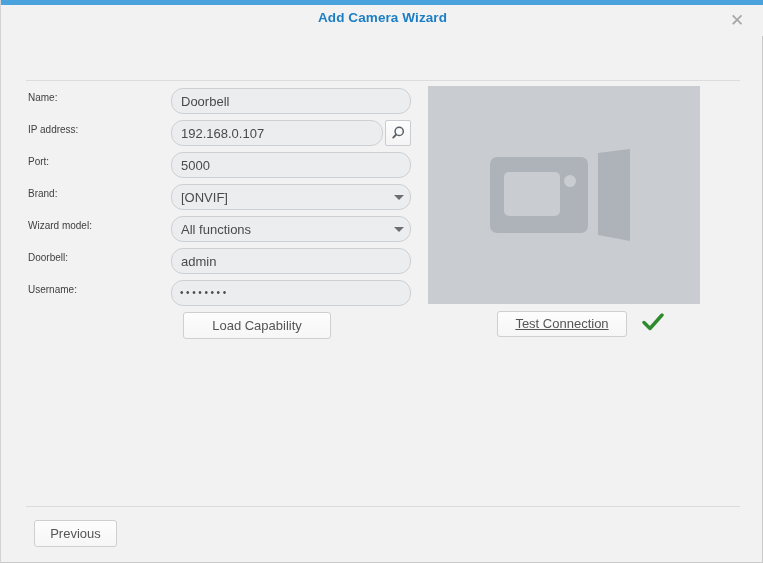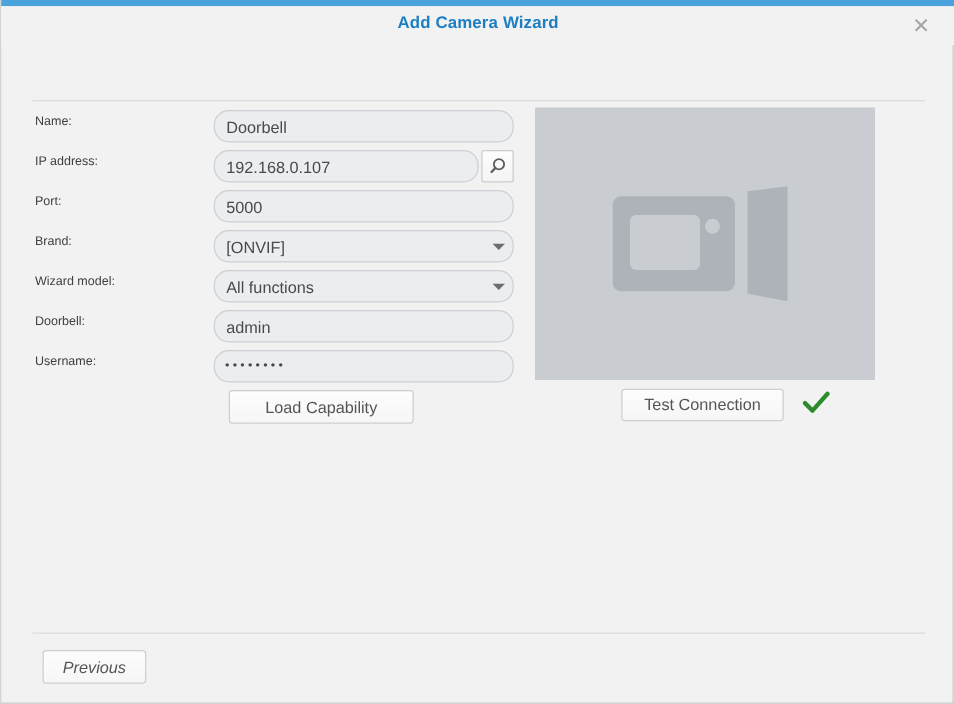--- a/index.html
+++ b/index.html
@@ -207,36 +207,36 @@
     transform: translate(-50%, -50%);
   }
 
   #test-connection {
     position: absolute;
     left: 496px;
     top: 311px;
     width: 130px;
     height: 26px;
     line-height: 24px;
+    text-decoration: underline;
   }
   .check-ok {
     position: absolute;
     left: 641px;
     top: 312px;
   }
 
   
   #previous-button {
     position: absolute;
     left: 33px;
     top: 520px;
     width: 83px;
     height: 27px;
     line-height: 25px;
-    font-style: italic;
   }
   #next-button {
     position: absolute;
     left: 556px;
     top: 519px;
     width: 83px;
     height: 28px;
     line-height: 26px;
     background: #4aa5e8;
     border: 1px solid #3d97da;

